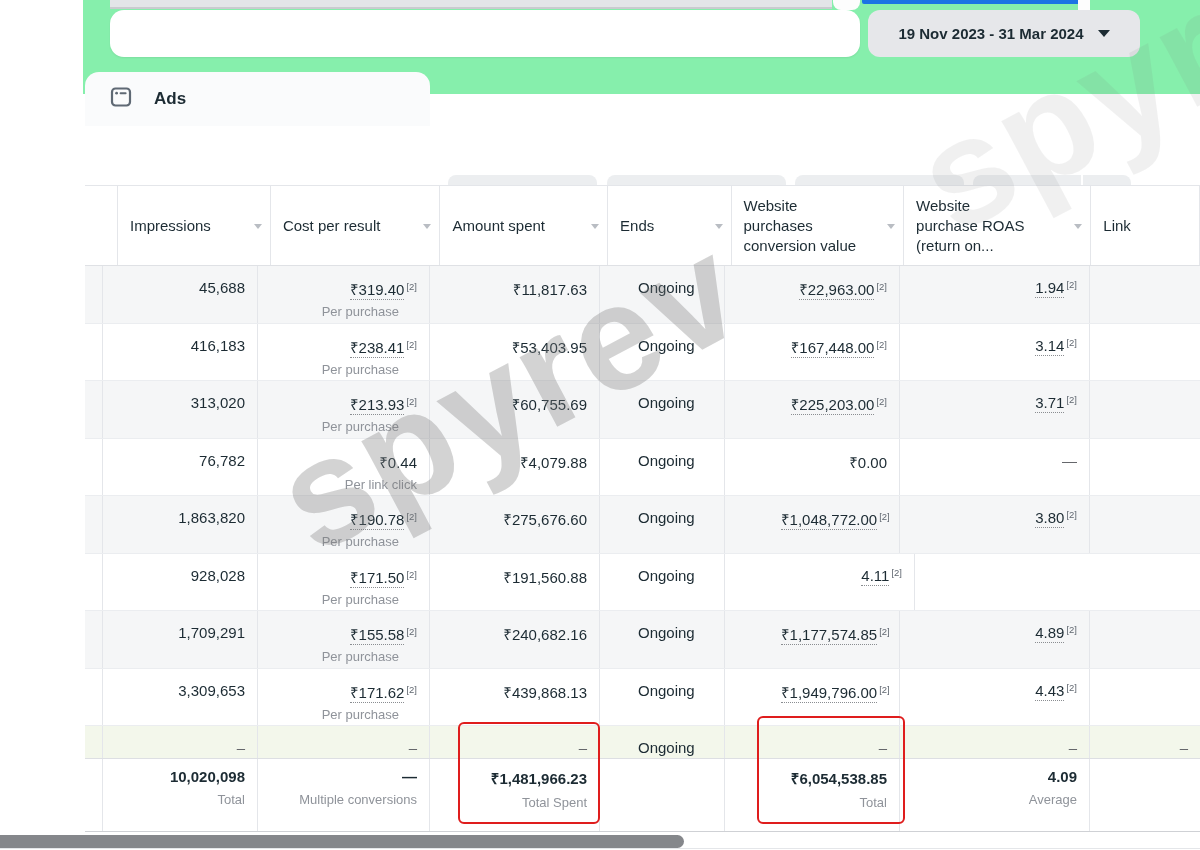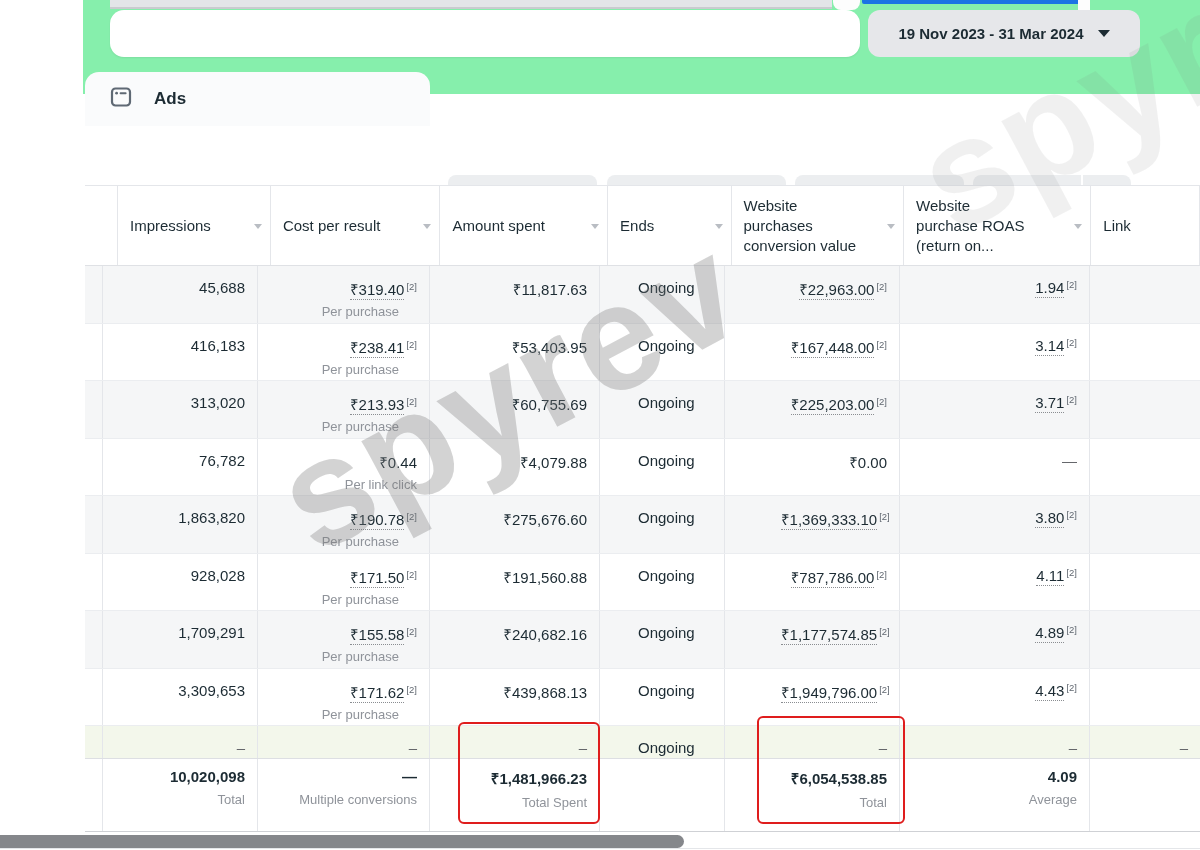--- a/index.html
+++ b/index.html
@@ -265,40 +265,37 @@
     <div class="trow bg-gray">
       <div class="c c0"></div>
       <div class="c c1"><span>1,863,820</span></div>
       <div class="c c2">
           <div><span class="est">₹190.78</span><span class="note">[2]</span></div>
           <div class="sub sub-off">Per purchase</div>
         </div>
       <div class="c c3"><span>₹275,676.60</span></div>
       <div class="c c4"><span>Ongoing</span></div>
       <div class="c c5">
-          <div><span class="est">₹1,369,333.10</span><span class="note">[2]</span></div>
+          <div><span class="est">₹1,048,772.00</span><span class="note">[2]</span></div>
         </div>
       <div class="c c6">
           <div><span class="est">3.80</span><span class="note">[2]</span></div>
         </div>
       <div class="c c7"></div>
     </div>
 
     <div class="trow">
       <div class="c c0"></div>
       <div class="c c1"><span>928,028</span></div>
       <div class="c c2">
           <div><span class="est">₹171.50</span><span class="note">[2]</span></div>
           <div class="sub sub-off">Per purchase</div>
         </div>
       <div class="c c3"><span>₹191,560.88</span></div>
       <div class="c c4"><span>Ongoing</span></div>
-      <div class="c c5">
-          <div><span class="est">₹787,786.00</span><span class="note">[2]</span></div>
-        </div>
       <div class="c c6">
           <div><span class="est">4.11</span><span class="note">[2]</span></div>
         </div>
       <div class="c c7"></div>
     </div>
 
     <div class="trow bg-gray">
       <div class="c c0"></div>
       <div class="c c1"><span>1,709,291</span></div>
       <div class="c c2">

